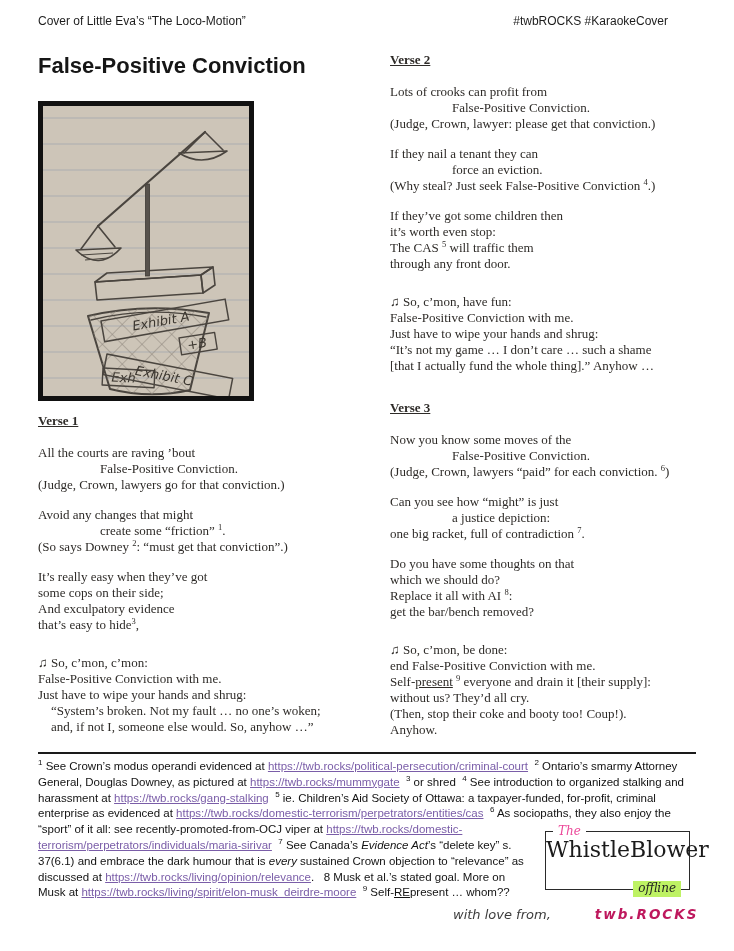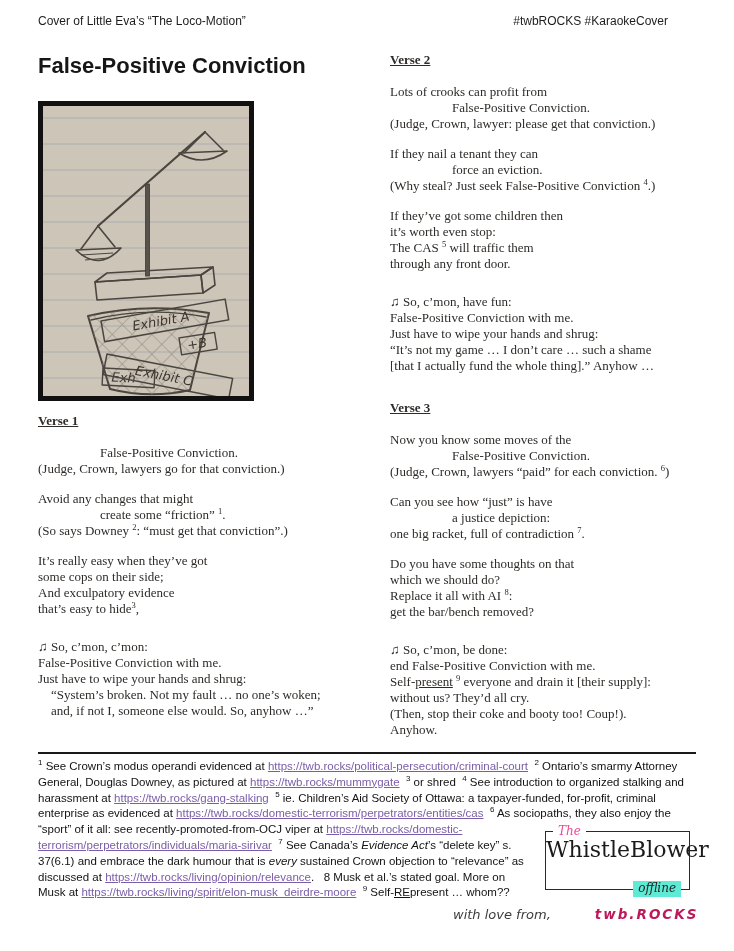--- a/index.html
+++ b/index.html
@@ -31,21 +31,21 @@
 
   .footnotes{position:absolute;left:38px;top:759px;width:658px;font-size:11.5px;line-height:15.8px;color:#121212;}
   .fn-text{display:inline;}
   .fn-text sup{font-size:8px;line-height:0;}
   .fn-text a{color:var(--link,#7a5da8);text-decoration:underline;}
   .fn-spacer{float:right;width:1px;height:66px;}
 
   .wb-box{float:right;clear:right;position:relative;width:143px;height:57px;border:1.5px solid #2a2a2a;margin:6px 6px 4px 14px;background:#fff;}
   .wb-the{position:absolute;top:-8px;left:7px;background:#fff;padding:0 5px;font-family:"DejaVu Serif",serif;font-style:italic;font-size:12px;color:#ec4899;}
   .wb-name{position:absolute;top:10px;left:0;right:0;text-align:center;font-family:"DejaVu Serif",serif;font-size:22px;color:#1b1b1b;}
-  .wb-offline{position:absolute;bottom:-8px;right:8px;background:#5eead4;padding:0 5px;font-family:"DejaVu Serif",serif;font-style:italic;font-size:12px;color:#222;}
+  .wb-offline{position:absolute;bottom:-8px;right:8px;background:#bef264;padding:0 5px;font-family:"DejaVu Serif",serif;font-style:italic;font-size:12px;color:#222;}
 
   .signature{position:absolute;left:453px;top:906px;display:flex;align-items:baseline;gap:44px;font-family:"DejaVu Sans",sans-serif;font-style:italic;font-size:13px;color:#3d3d3d;}
   .sig-brand{letter-spacing:2px;font-size:13.5px;color:#be185d;font-weight:bold;}
 
   
   .pen{stroke:var(--pencil,#4a453f);fill:none;stroke-linecap:round;stroke-linejoin:round;}
   .slip-label{font-family:"DejaVu Sans",sans-serif;font-style:italic;font-size:13px;fill:#3c3730;}
 </style>
 </head>
 <body>
@@ -126,20 +126,21 @@
         <g transform="translate(64,248) rotate(11)">
           <rect width="128" height="21" fill="#d8d1c5" class="pen" stroke-width="1.5"></rect>
           <text class="slip-label" x="31" y="15">Exhibit C</text>
         </g>
       </svg>
     </div>
 
     <div class="lyrics">
         <div class="verse-heading">Verse 1</div>
         <div class="stanza">
+          <div class="line ind0">All the courts are raving ’bout</div>
           <div class="line ind1">False-Positive Conviction.</div>
           <div class="line ind0">(Judge, Crown, lawyers go for that conviction.)</div>
         </div>
         <div class="stanza">
           <div class="line ind0">Avoid any changes that might</div>
           <div class="line ind1">create some “friction” <sup>1</sup>.</div>
           <div class="line ind0">(So says Downey <sup>2</sup>: “must get that conviction”.)</div>
         </div>
         <div class="stanza">
           <div class="line ind0">It’s really easy when they’ve got</div>
@@ -183,21 +184,21 @@
           <div class="line ind0">“It’s not my game … I don’t care … such a shame</div>
           <div class="line ind0">[that I actually fund the whole thing].” Anyhow …</div>
         </div>
         <div class="verse-heading">Verse 3</div>
         <div class="stanza">
           <div class="line ind0">Now you know some moves of the</div>
           <div class="line ind1">False-Positive Conviction.</div>
           <div class="line ind0">(Judge, Crown, lawyers “paid” for each conviction. <sup>6</sup>)</div>
         </div>
         <div class="stanza">
-          <div class="line ind0">Can you see how “just” is have</div>
+          <div class="line ind0">Can you see how “might” is just</div>
           <div class="line ind1">a justice depiction:</div>
           <div class="line ind0">one big racket, full of contradiction <sup>7</sup>.</div>
         </div>
         <div class="stanza">
           <div class="line ind0">Do you have some thoughts on that</div>
           <div class="line ind0">which we should do?</div>
           <div class="line ind0">Replace it all with AI <sup>8</sup>:</div>
           <div class="line ind0">get the bar/bench removed?</div>
         </div>
         <div class="stanza chorus">

